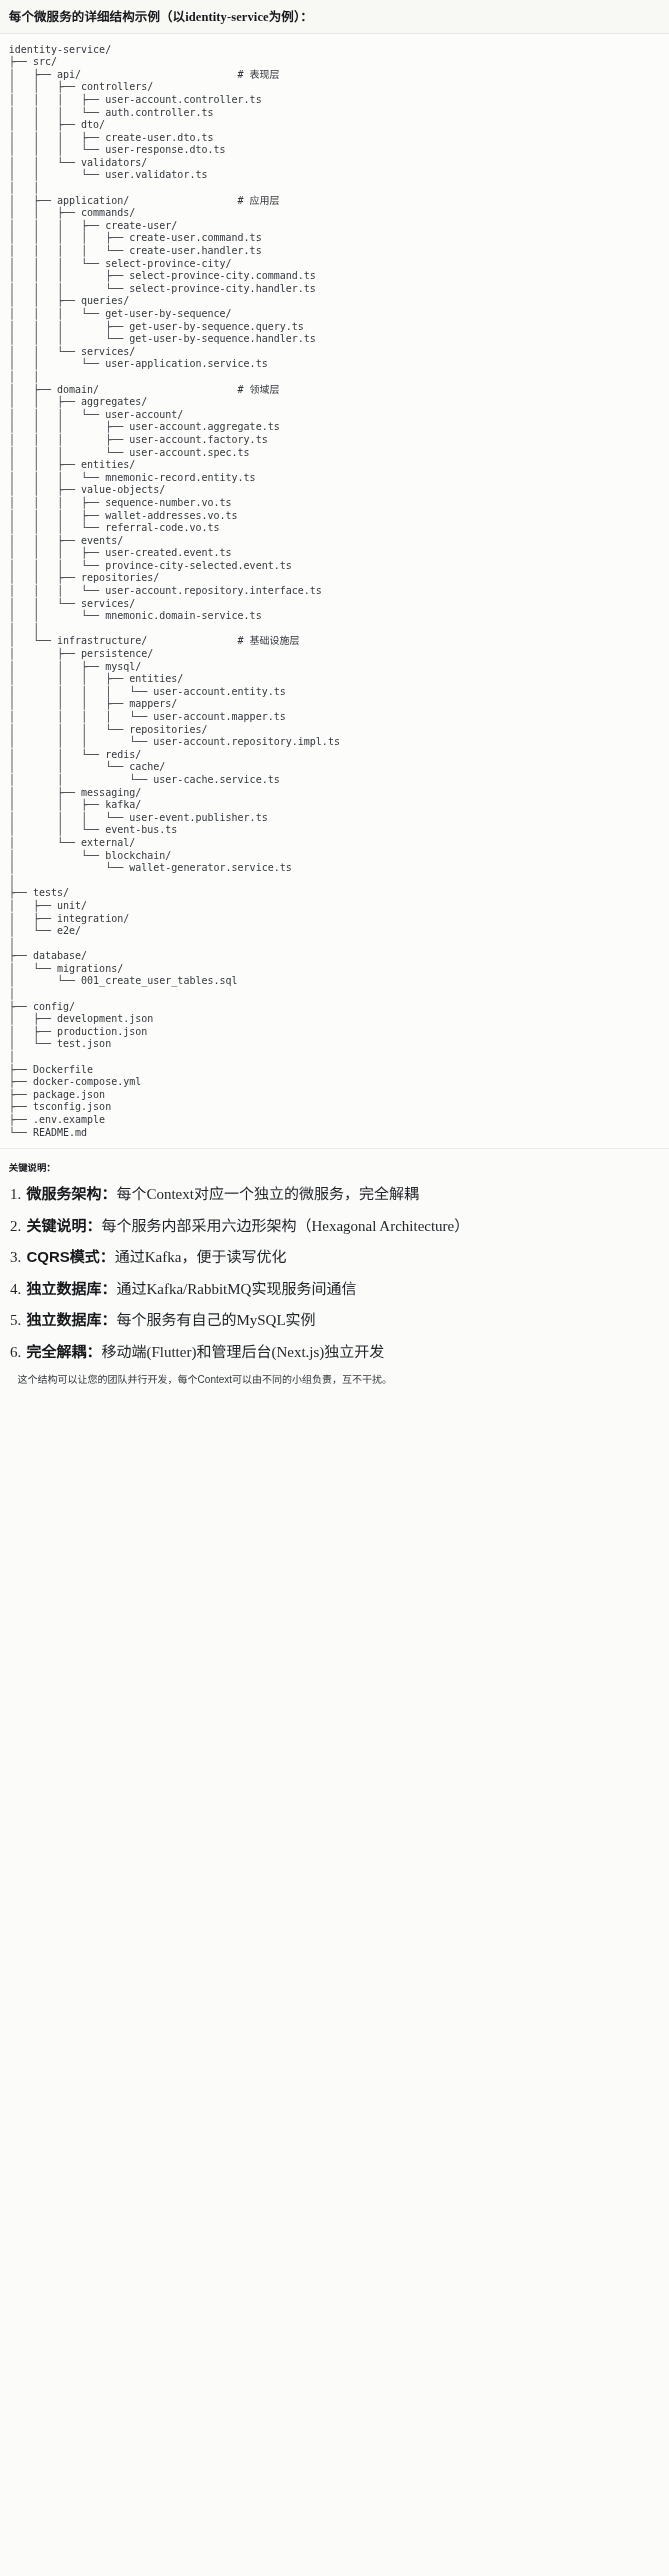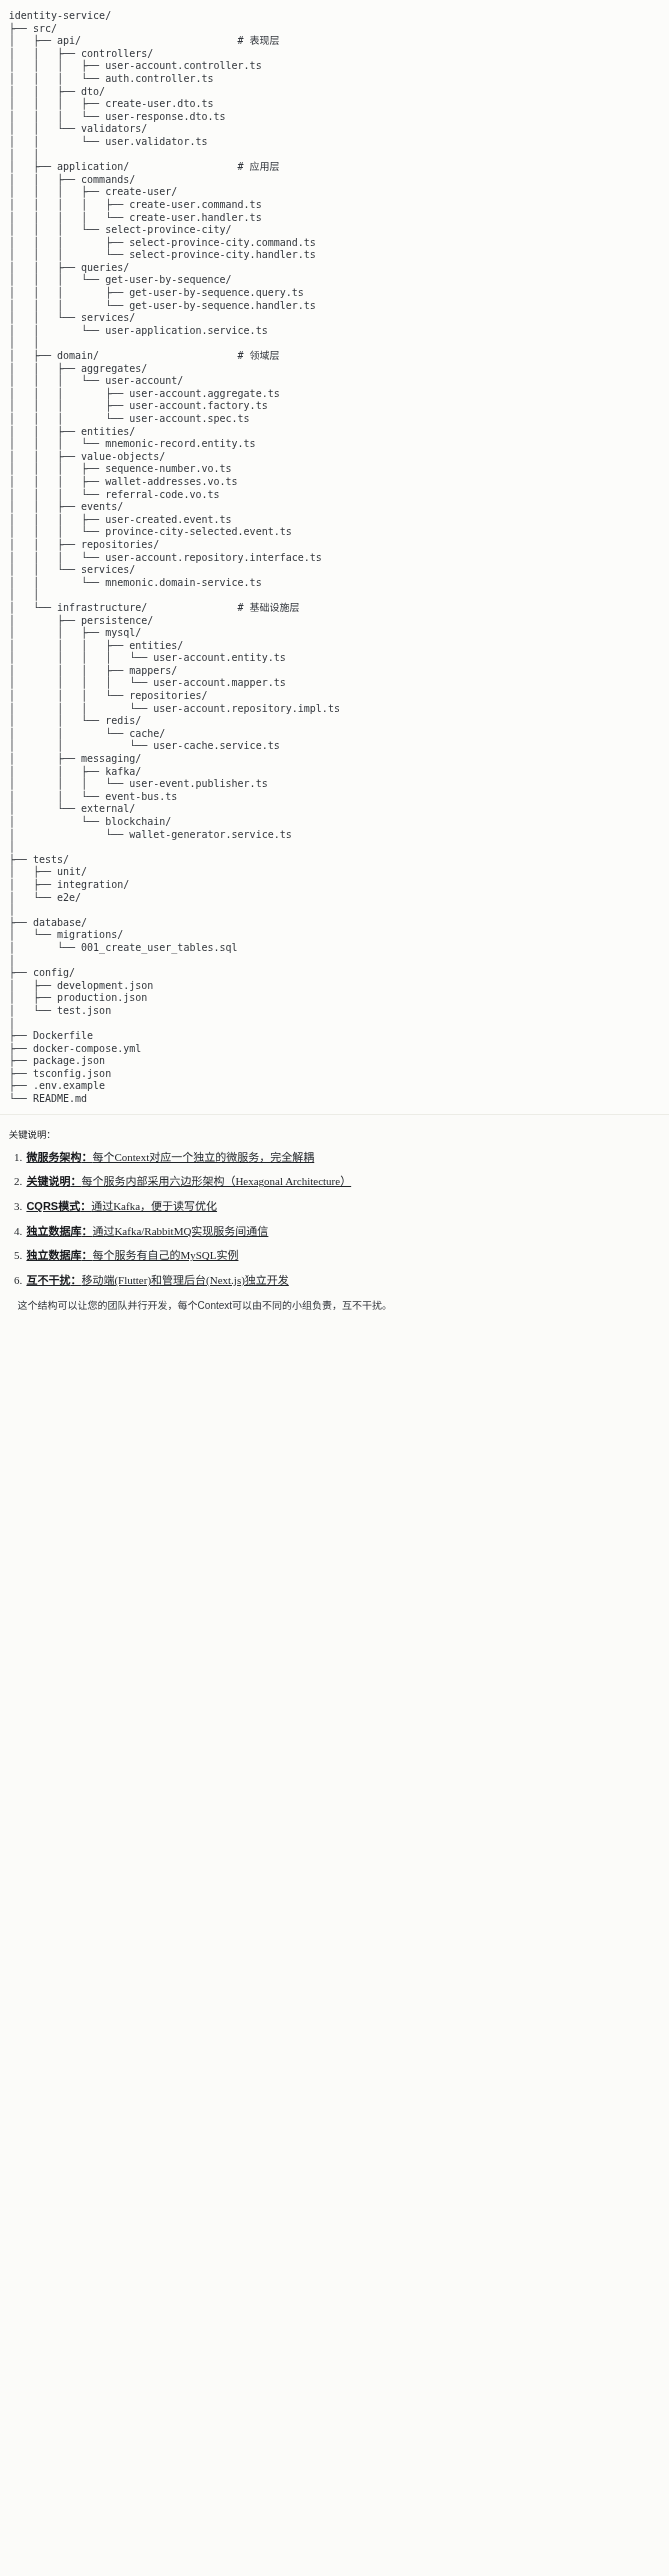--- a/index.html
+++ b/index.html
@@ -56,31 +56,30 @@
   
   .notes {
     background: #fbfbf9;
     padding: 11.3px 8.8px 3.8px 8.8px;
     border-top: 0.6px solid #ecece6;
   }
   .notes h2 {
     margin: 0 0 8.8px 0;
     font-family: "Liberation Serif", "DejaVu Serif", serif;
     font-size: 9.4px;
-    font-weight: normal;
+    font-weight: bold;
     color: #16181c;
   }
   ol.note-list {
     margin: 0;
     padding: 0 0 0 16.3px;
     list-style: decimal;
     font-family: "Liberation Serif", "DejaVu Serif", serif;
-    font-size: 11px;
+    font-size: 15px;
     color: #1f2328;
-    text-decoration: underline;
   }
   ol.note-list > li {
     margin: 0 0 8.8px 0;
     line-height: 1.45;
     padding-left: 1.3px;
   }
   ol.note-list > li .lead {
     font-family: "Liberation Sans", "DejaVu Sans", sans-serif;
     font-weight: bold;
     color: #16181c;
@@ -95,20 +94,23 @@
     font-size: 10px;
     line-height: 1.5;
     color: #33373d;
   }
 </style>
 </head>
 <body>
 
 <div class="page">
 
+  <div class="title-block">
+    <h1>每个微服务的详细结构示例（以identity-service为例）：</h1>
+  </div>
 
   <div class="code-block">
     <pre class="tree">identity-service/
 ├── src/
 │   ├── api/                          # 表现层
 │   │   ├── controllers/
 │   │   │   ├── user-account.controller.ts
 │   │   │   └── auth.controller.ts
 │   │   ├── dto/
 │   │   │   ├── create-user.dto.ts
@@ -205,20 +207,20 @@
       <li>
         <span class="lead">CQRS模式</span><span class="lead">：</span><span class="body">通过Kafka，便于读写优化</span>
       </li>
       <li>
         <span class="lead">独立数据库</span><span class="lead">：</span><span class="body">通过Kafka/RabbitMQ实现服务间通信</span>
       </li>
       <li>
         <span class="lead">独立数据库</span><span class="lead">：</span><span class="body">每个服务有自己的MySQL实例</span>
       </li>
       <li>
-        <span class="lead">互不干扰</span><span class="lead">：</span><span class="body">移动端(Flutter)和管理后台(Next.js)独立开发</span>
+        <span class="lead">完全解耦</span><span class="lead">：</span><span class="body">移动端(Flutter)和管理后台(Next.js)独立开发</span>
       </li>
     </ol>
     <p class="closing">这个结构可以让您的团队并行开发，每个Context可以由不同的小组负责，互不干扰。</p>
   </div>
 
 </div>
 
 
 </body></html>

